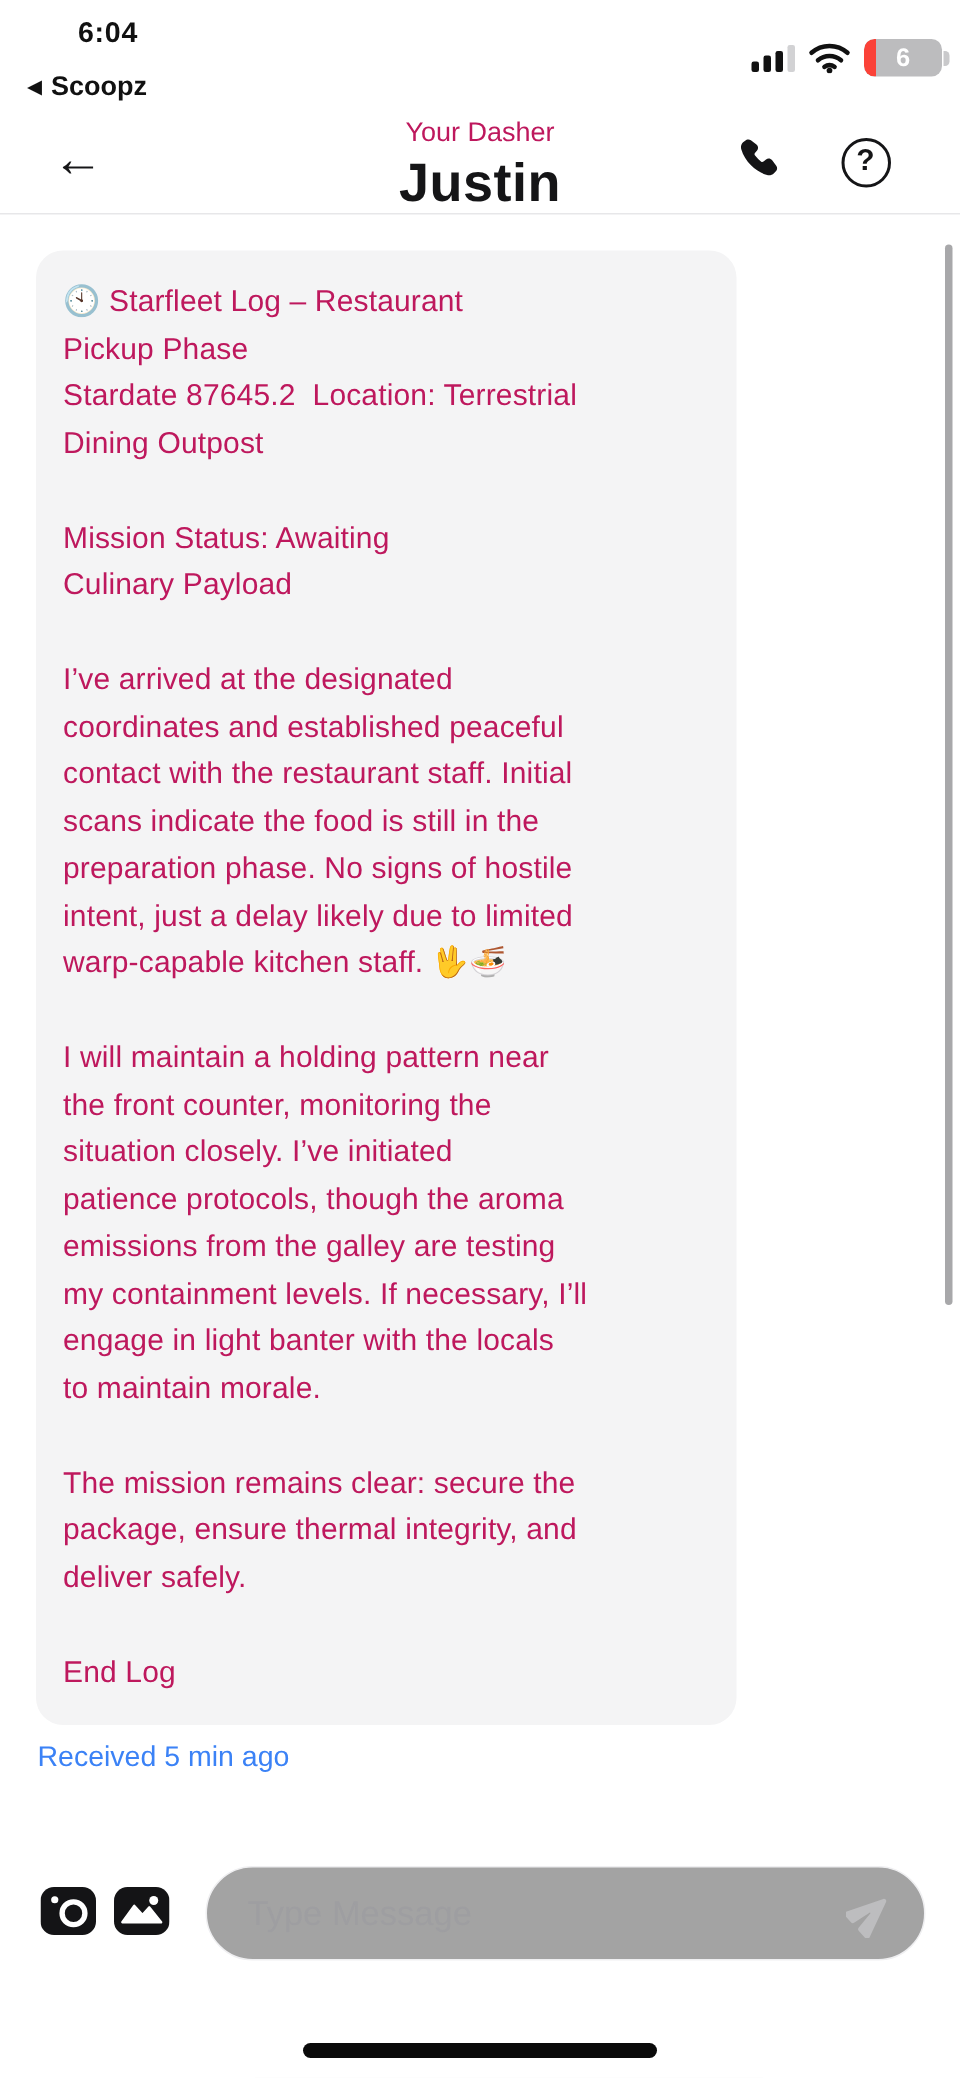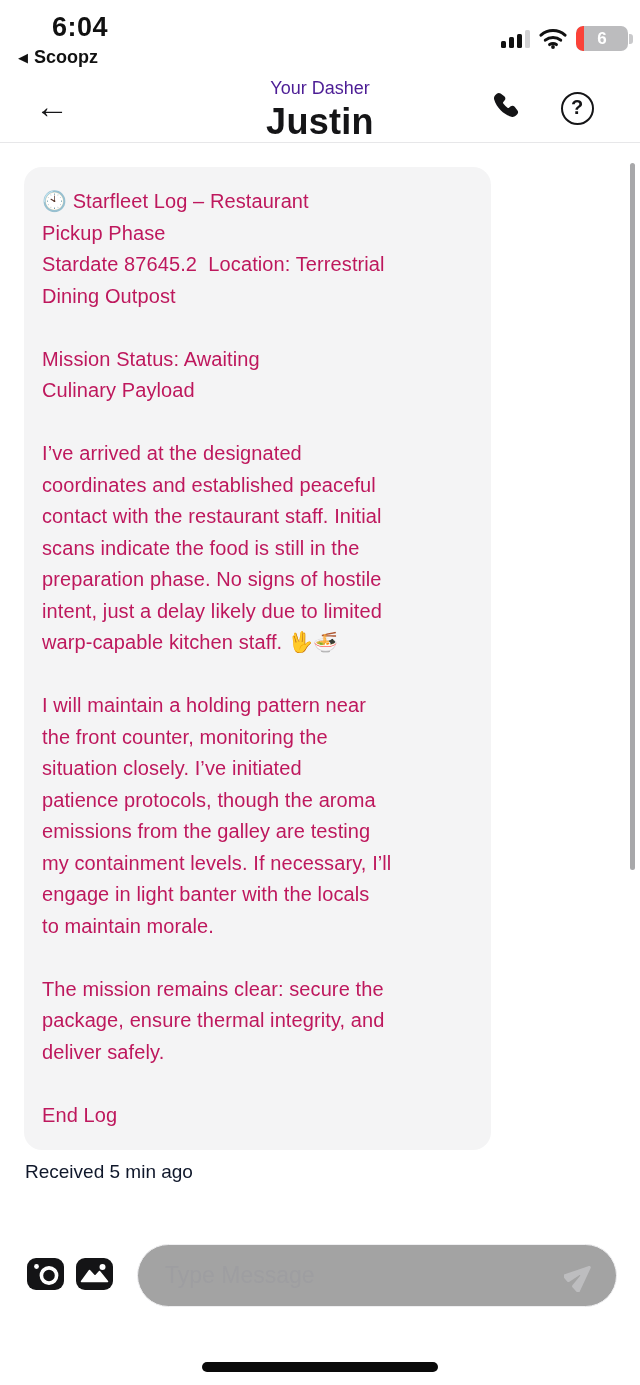--- a/index.html
+++ b/index.html
@@ -10,21 +10,21 @@
     width: 640px;
     height: 1385px;
     background: #ffffff;
     overflow: hidden;
     color: #1c1c1e;
   }
 
   
   .time {
     position: absolute; left: 52px; top: 12px;
-    font-size: 27px; font-weight: 700; letter-spacing: .5px; color: #111; text-align: center;
+    font-size: 19px; font-weight: 700; letter-spacing: .5px; color: #111; text-align: center;
   }
   .back-to-app {
     position: absolute; left: 18px; top: 47px;
     font-size: 18px; font-weight: 700; color: #111;
     display: flex; align-items: center; gap: 6px; cursor: pointer;
   }
   .back-to-app .tri { font-size: 13px; line-height: 1; }
   .sb-right {
     position: absolute; right: 7px; top: 26px;
     display: flex; align-items: center; gap: 9px;
@@ -58,21 +58,21 @@
   .header { position: absolute; left: 0; top: 78px; width: 640px; height: 64px; }
   .back-btn {
     position: absolute; left: 30px; top: 6px; width: 44px; height: 44px;
     display: flex; align-items: center; justify-content: center;
     font-size: 34px; font-weight: 400; color: #161618; cursor: pointer;
   }
   .header-center {
     position: absolute; left: 170px; right: 170px; top: 0;
     text-align: center;
   }
-  .header-sub { font-size: 18px; color: #4c1d95; }
+  .header-sub { font-size: 18px; color: #be185d; }
   .header-title { font-size: 36px; font-weight: 700; color: #151517; margin-top: 2px; letter-spacing: .3px; }
   .hdr-icon-btn {
     position: absolute; top: 8px; width: 46px; height: 44px;
     display: flex; align-items: center; justify-content: center; cursor: pointer;
   }
   .call-btn { right: 112px; }
   .help-btn { right: 40px; }
   .help-circle {
     width: 33px; height: 33px; border: 2.6px solid #151517; border-radius: 50%;
     display: flex; align-items: center; justify-content: center;
@@ -88,21 +88,21 @@
     position: absolute; left: 24px; top: 167px; width: 467px;
     background: #f4f4f5; border-radius: 18px;
     padding: 19px 18px;
   }
   .bubble-text {
     font-size: 20px; line-height: 31.5px; color: #be185d;
     white-space: pre-wrap; word-wrap: break-word; letter-spacing: .1px;
   }
   .received {
     position: absolute; left: 25px; top: 1161px;
-    font-size: 19px; color: #0f172a;
+    font-size: 19px; color: #3b82f6;
   }
   .scrollbar {
     position: absolute; right: 5px; top: 163px; width: 5px; height: 707px;
     background: #a8a8aa; border-radius: 3px; cursor: grab;
   }
 
   
   .composer { position: absolute; left: 0; top: 1240px; width: 640px; height: 72px; }
   .media-btn {
     position: absolute; top: 17px; width: 37px; height: 34px; cursor: pointer;

